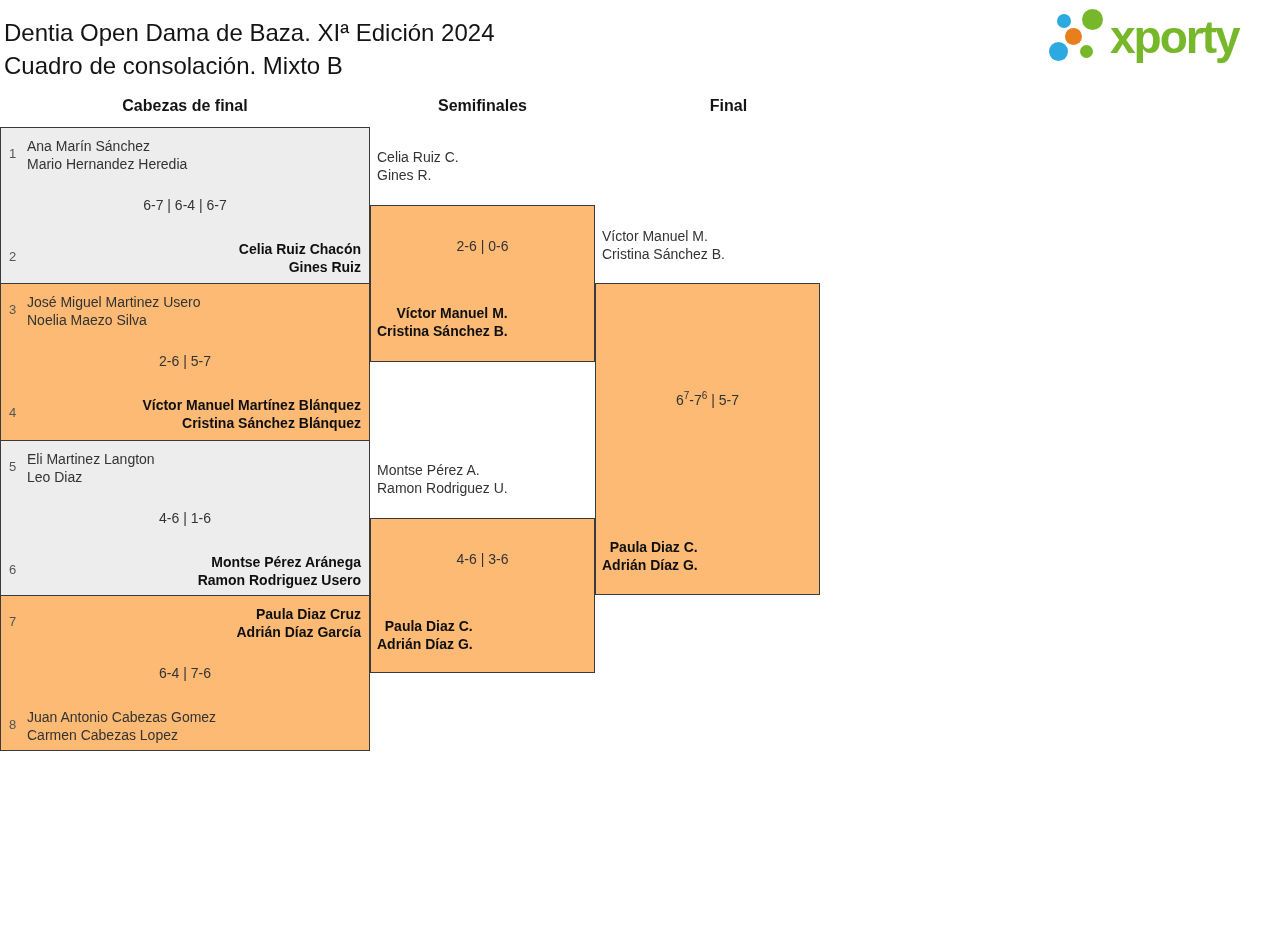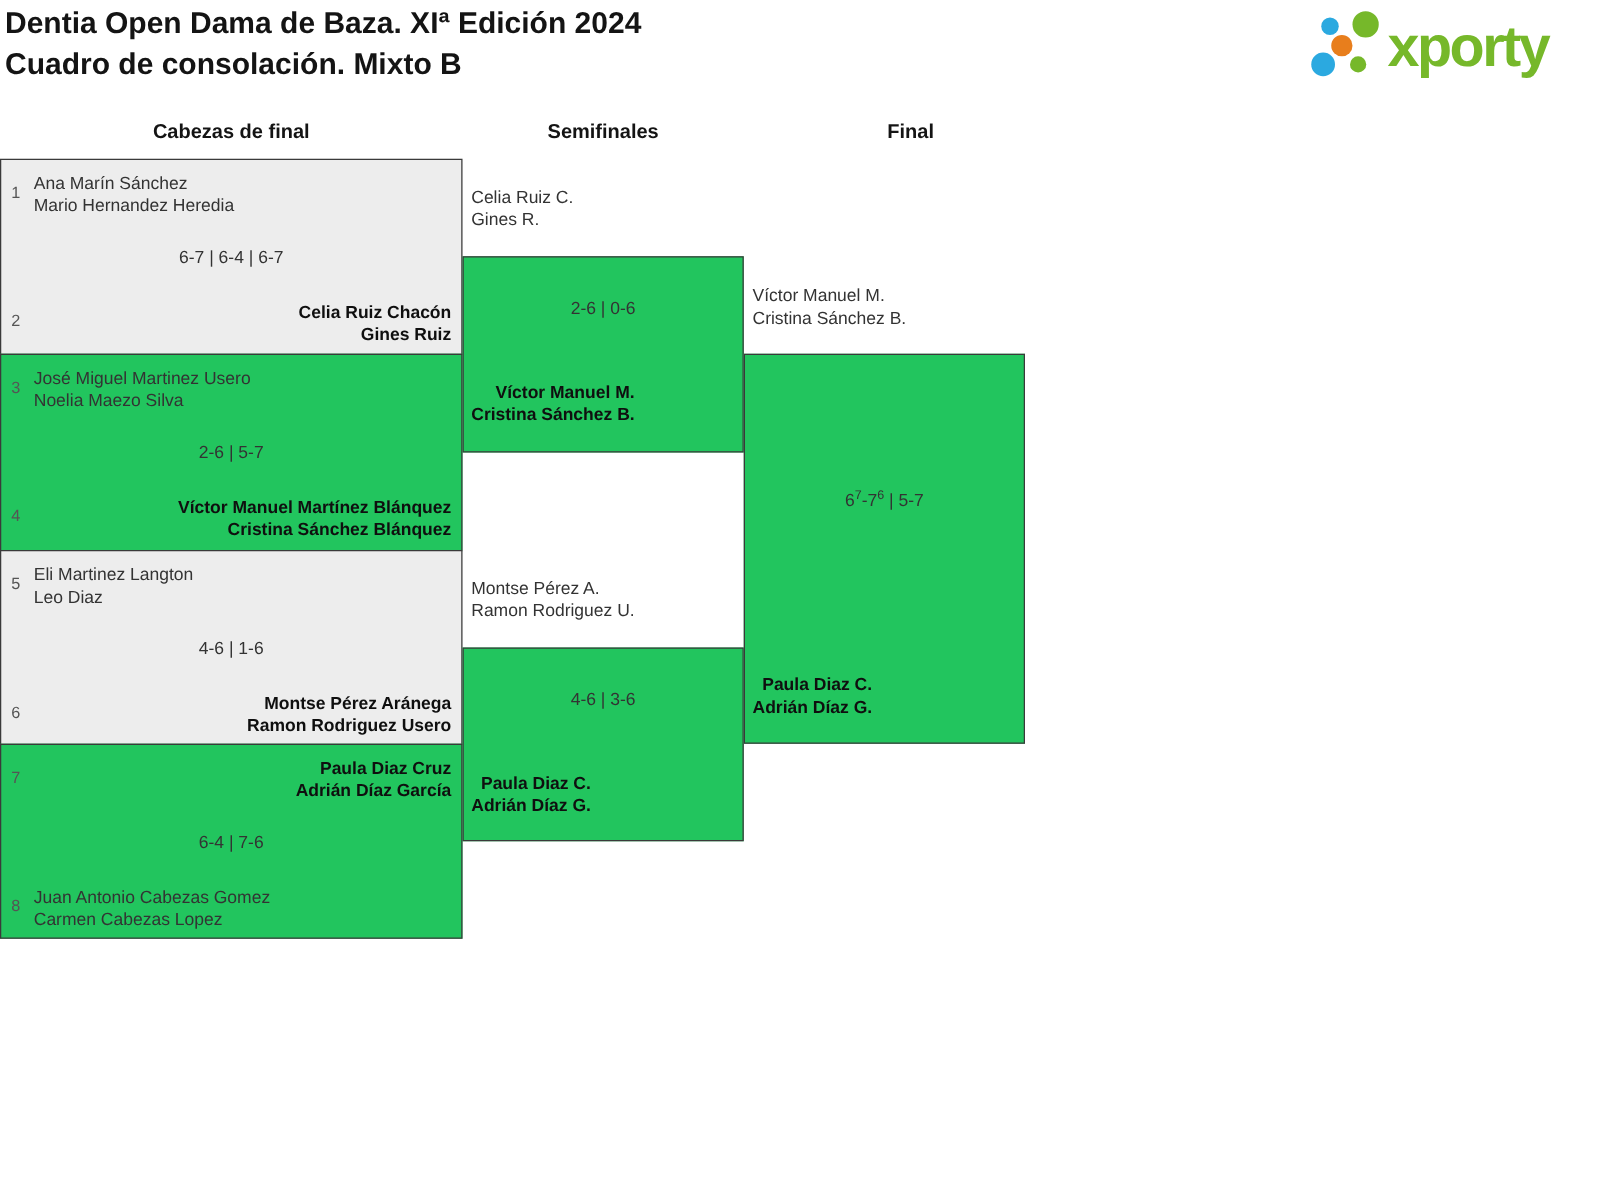--- a/index.html
+++ b/index.html
@@ -1,42 +1,42 @@
 <!DOCTYPE html>
 <html><head>
 <meta charset="utf-8">
 <style>
   html,body{margin:0;padding:0;}
   body{
     width:1280px;height:949px;position:relative;background:#ffffff;
     font-family:"Liberation Sans", sans-serif;color:#333;overflow:hidden;
   }
   
-  .title{position:absolute;left:4px;top:2px;font-size:24px;line-height:33px;
-         font-weight:700;color:#141414;letter-spacing:0;}
+  .title{position:absolute;left:4px;top:16px;font-size:24px;line-height:33px;
+         font-weight:400;color:#141414;letter-spacing:0;}
   .title .t-line{white-space:nowrap;}
   
   .logo{position:absolute;top:2px;right:6px;width:230px;height:70px;}
   .logo-dots{position:absolute;left:0;top:0;width:70px;height:70px;}
   .dot{position:absolute;border-radius:50%;}
   .dot-blue-sm   {left:13px;top:12px;width:14px;height:14px;background:#2ba9e0;}
   .dot-green-lg  {left:38px;top:7px; width:21px;height:21px;background:#76b82a;}
   .dot-orange    {left:21px;top:26px;width:17px;height:17px;background:#e87e1c;}
   .dot-blue-lg   {left:5px; top:40px;width:19px;height:19px;background:#2ba9e0;}
   .dot-green-sm  {left:36px;top:43px;width:13px;height:13px;background:#76b82a;}
   .logo-text{position:absolute;left:66px;top:8px;font-size:46px;font-weight:700;
              color:#76b82a;letter-spacing:-2px;line-height:54px;}
   
   .round-header{position:absolute;top:97px;font-size:16px;font-weight:700;
                 color:#141414;text-align:center;}
   .rh-qf{left:0;width:370px;}
   .rh-sf{left:370px;width:225px;}
   .rh-f {left:616px;width:225px;}
   
-  .match{position:absolute;box-sizing:border-box;border:1px solid #3a3a3a;background:#22c55e;}
+  .match{position:absolute;box-sizing:border-box;border:1px solid #3a3a3a;background:#fdba74;}
   .match.alt{background:#ededed;}
   .qf{left:0;width:370px;}
   .qf1{top:127px;height:157px;}
   .qf2{top:283px;height:158px;}
   .qf3{top:440px;height:156px;}
   .qf4{top:595px;height:156px;}
   .sf{left:370px;width:225px;}
   .sf1{top:205px;height:157px;}
   .sf2{top:518px;height:155px;}
   .fin{left:595px;width:225px;top:283px;height:312px;}

